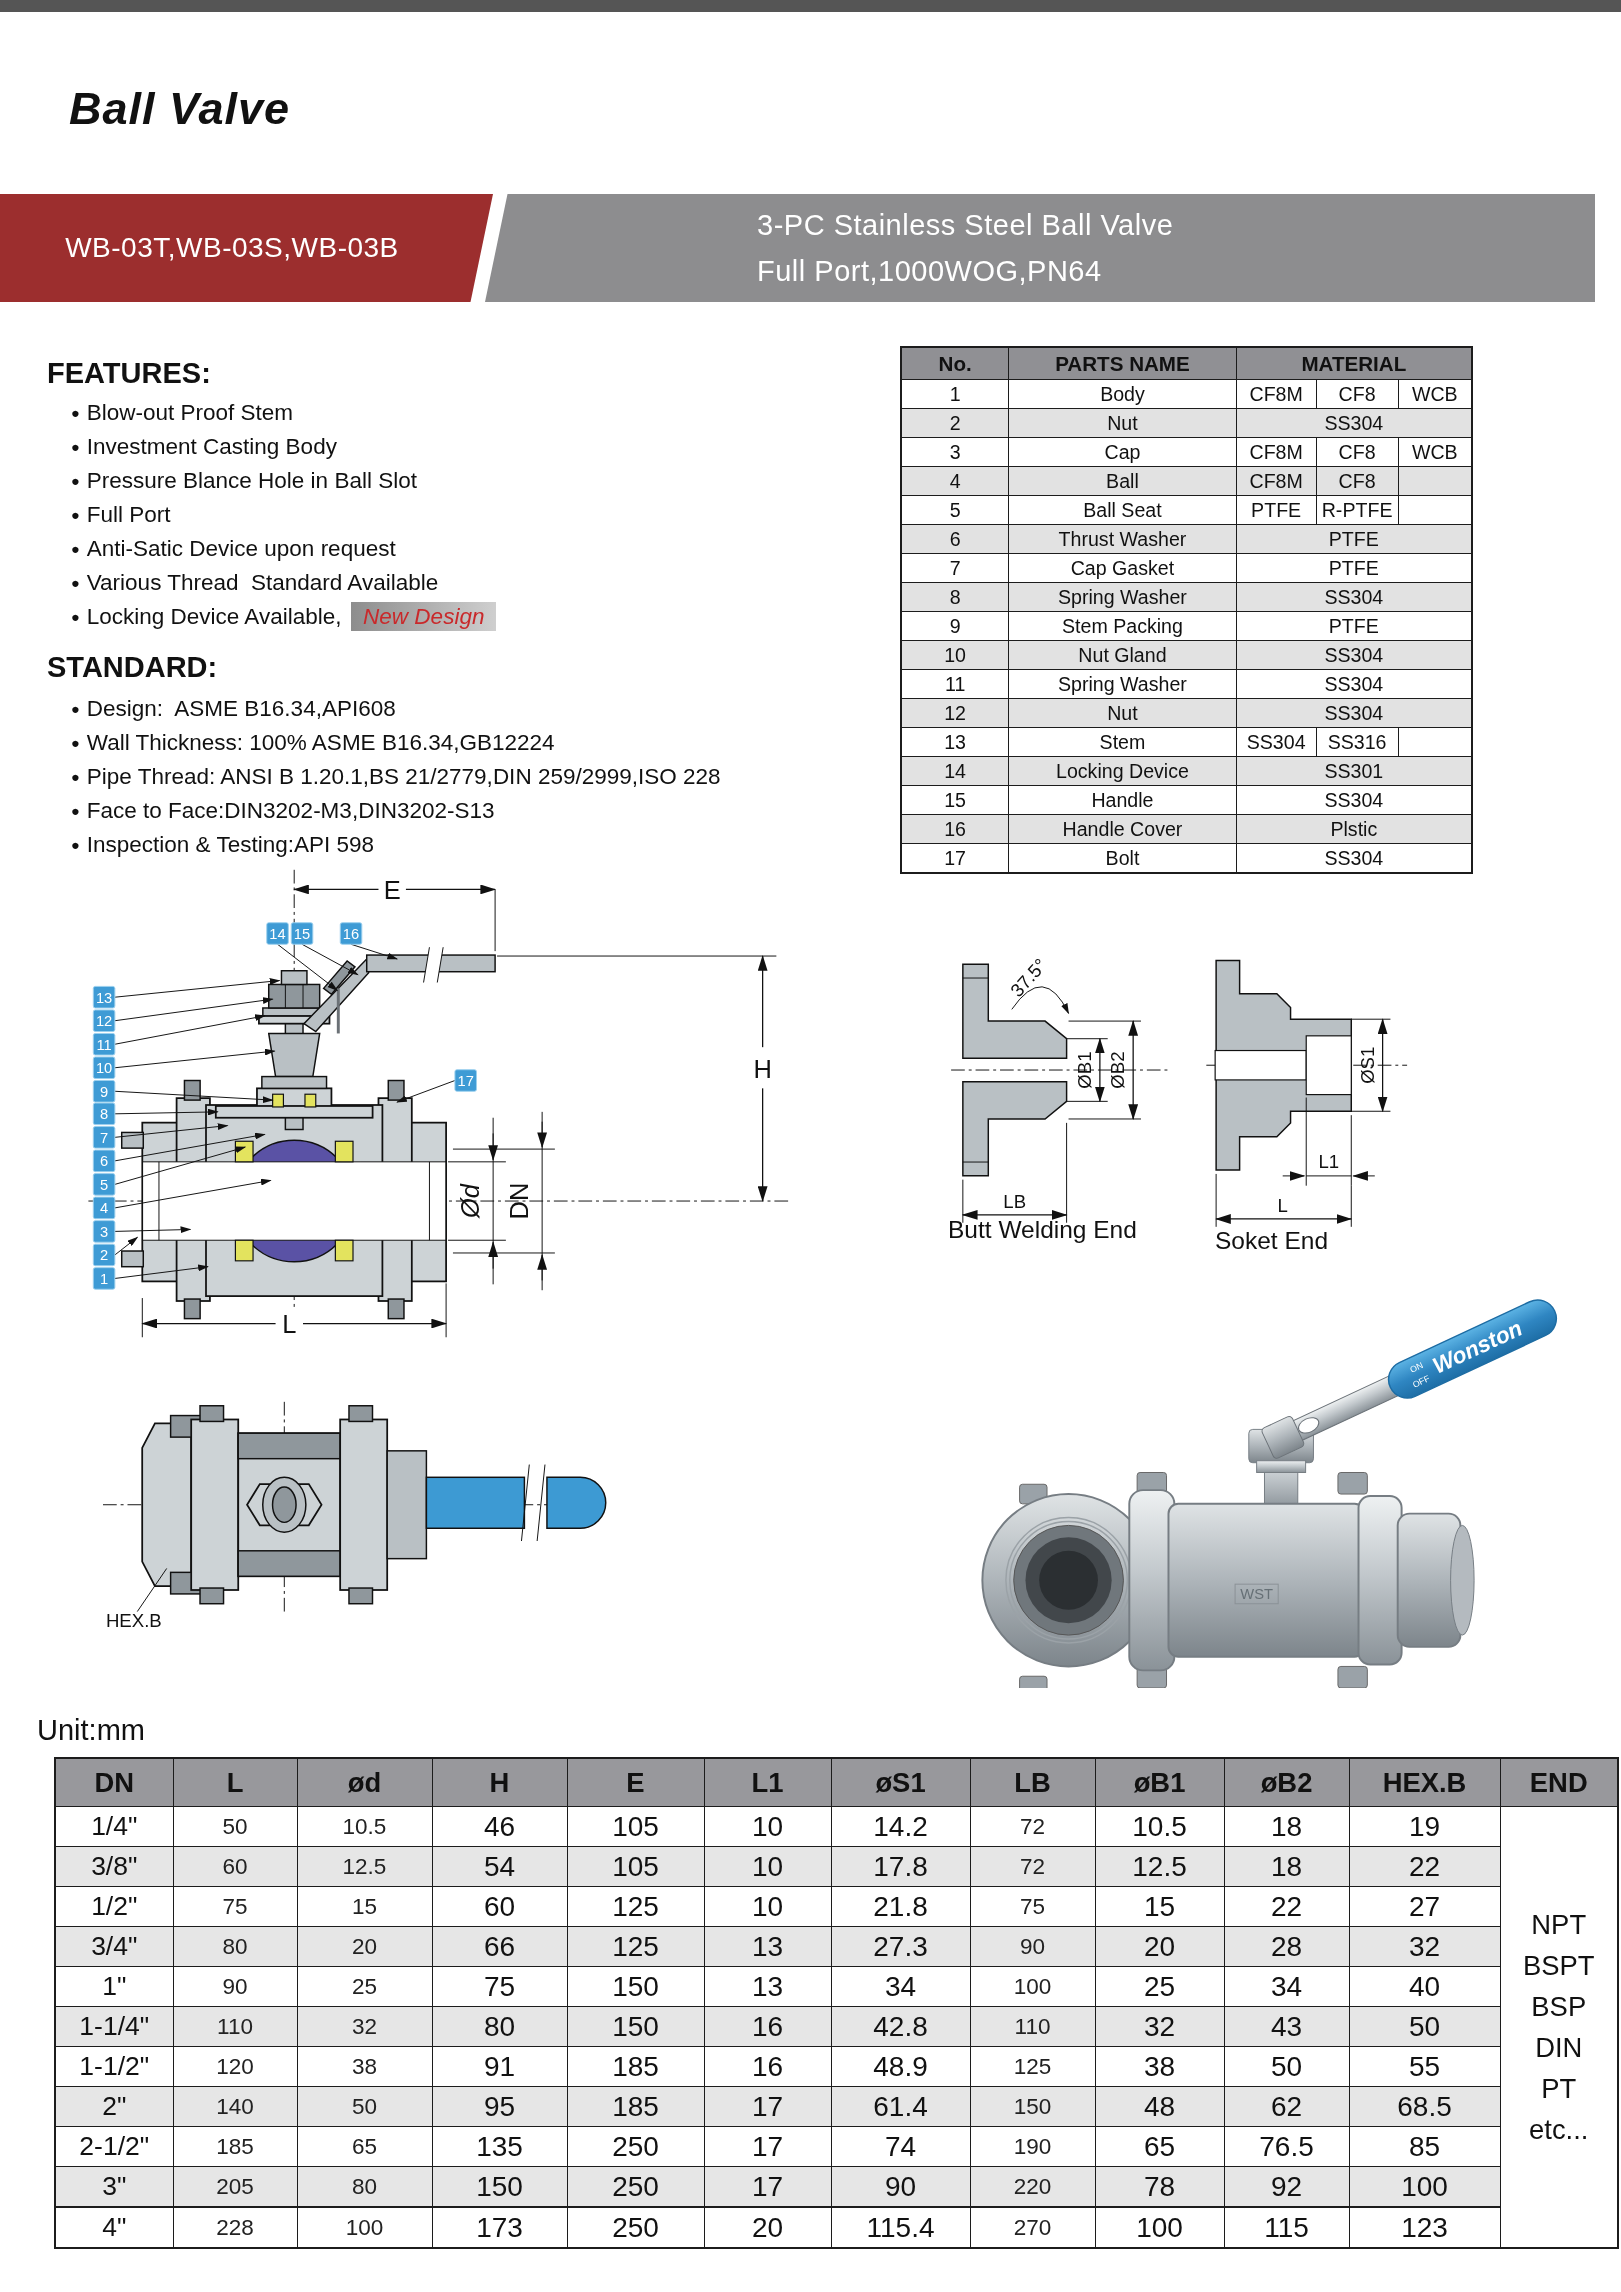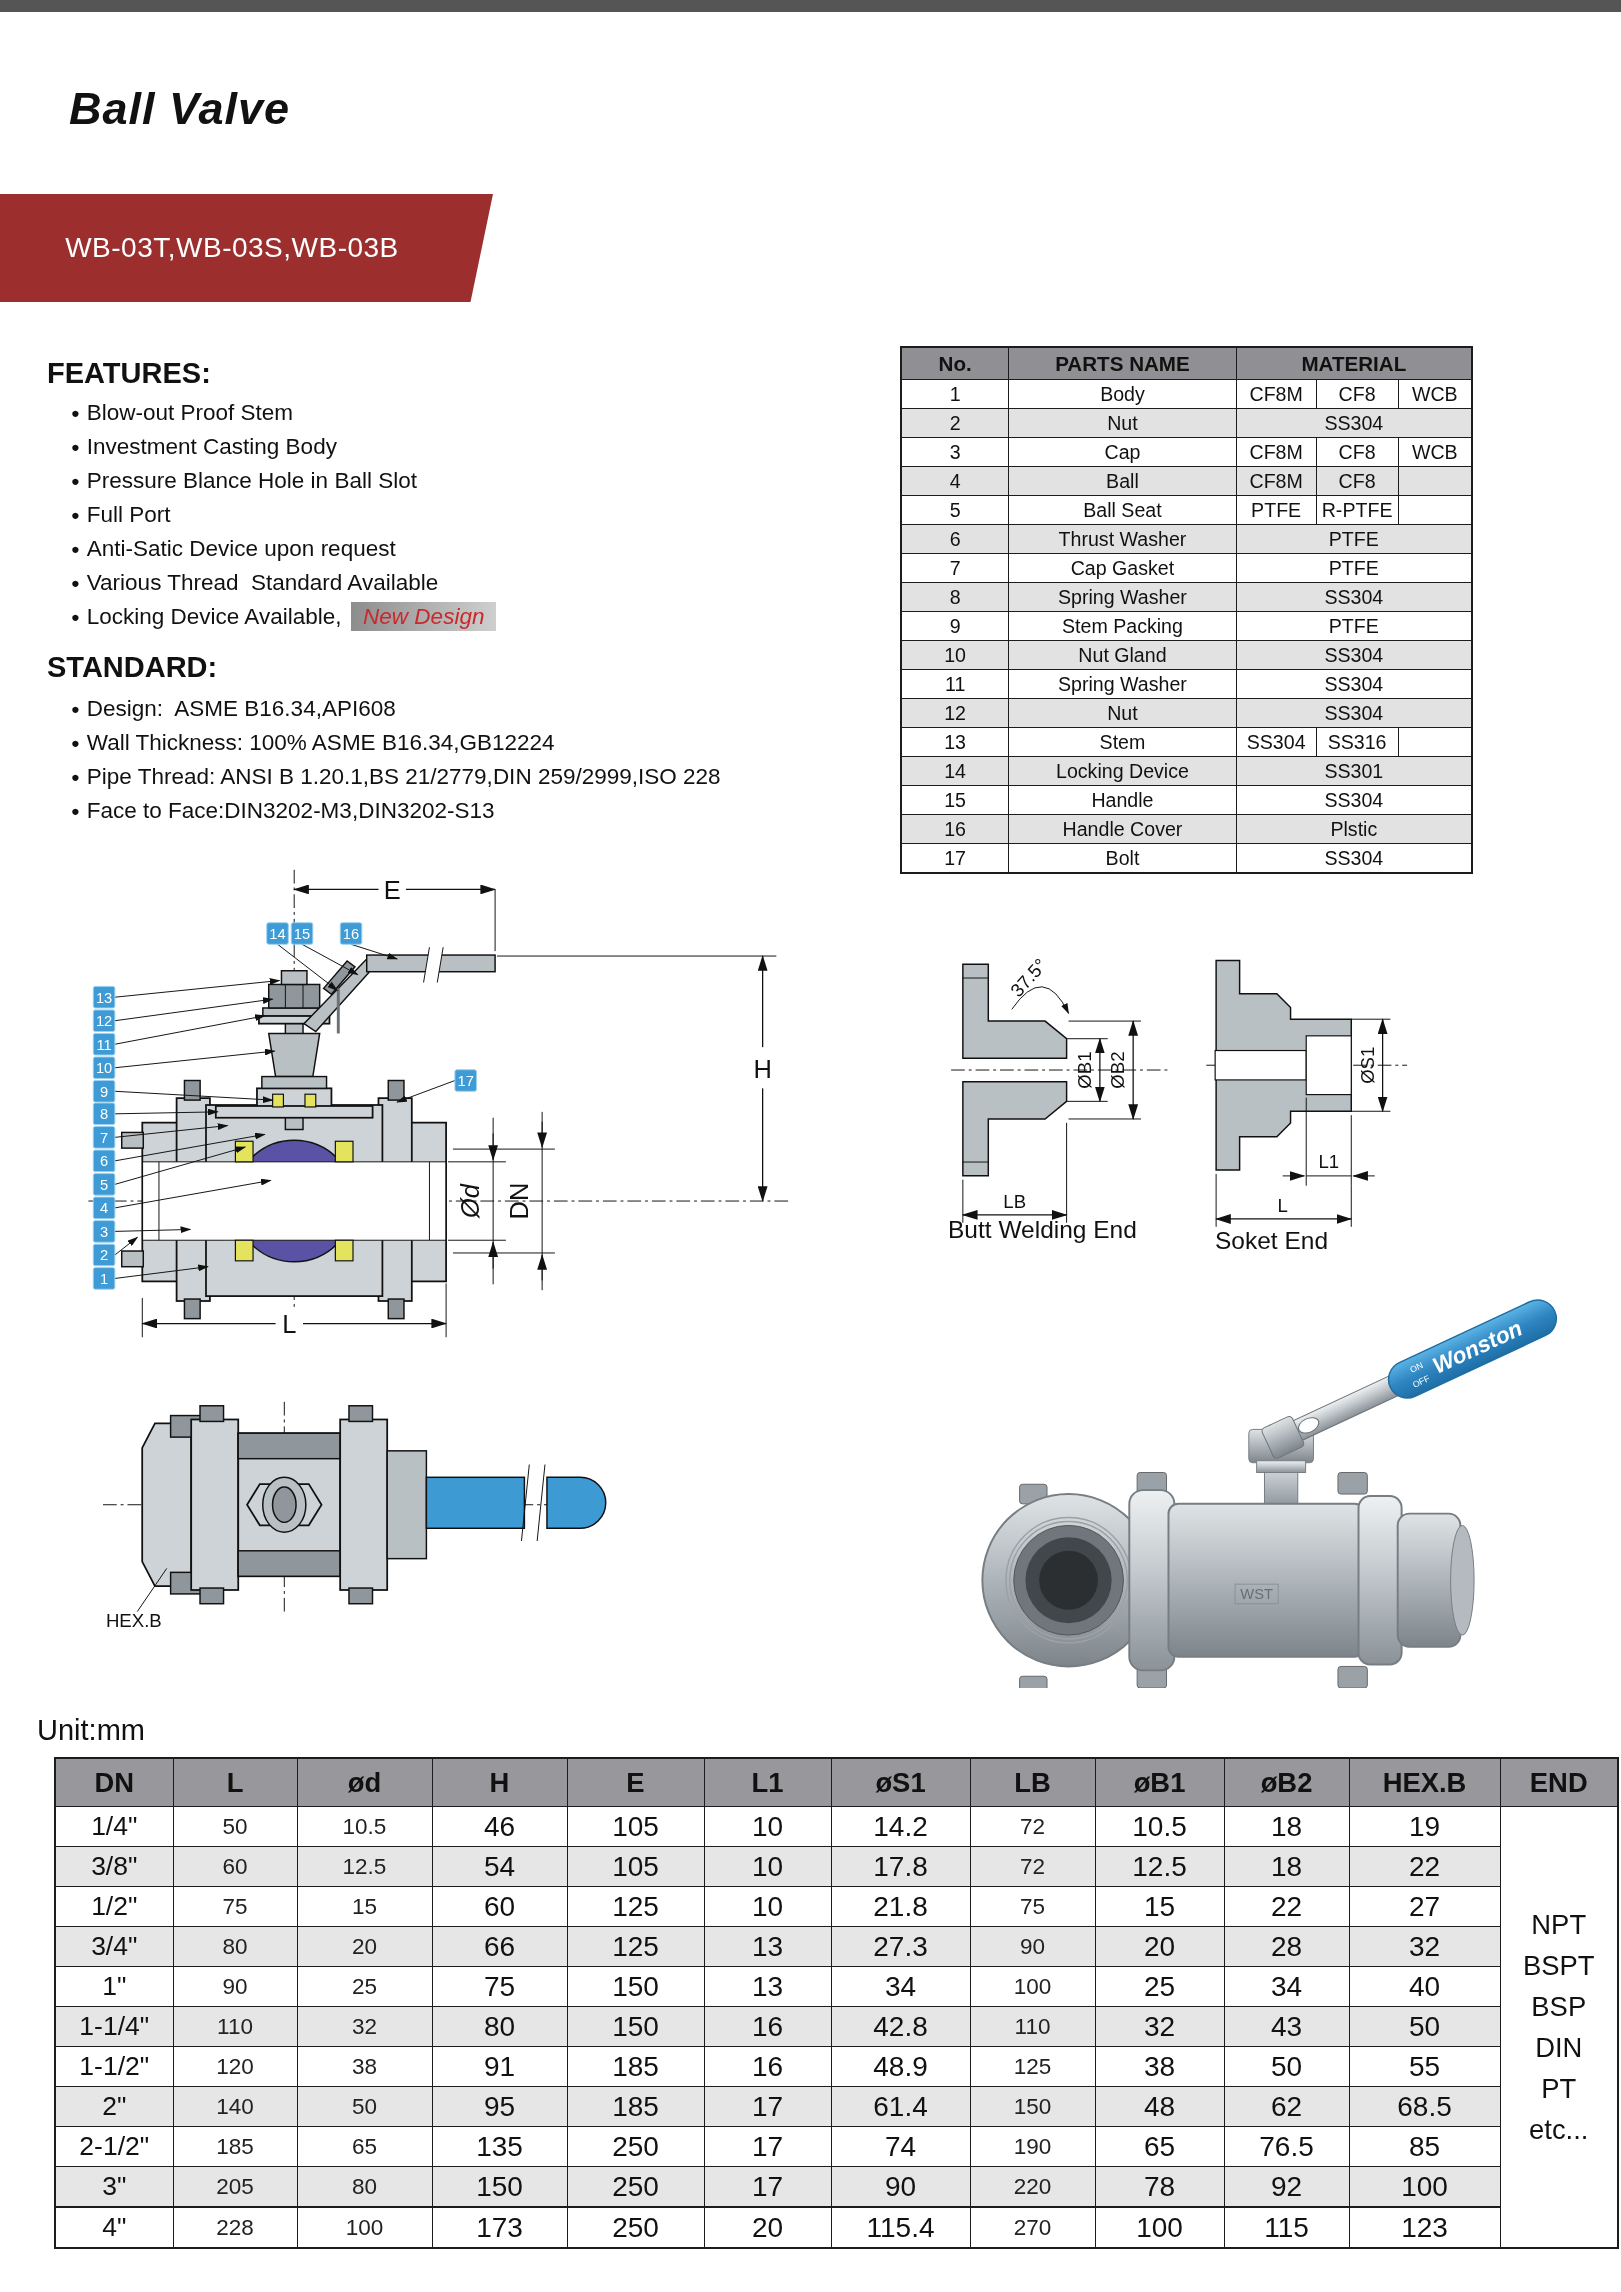--- a/index.html
+++ b/index.html
@@ -64,38 +64,43 @@
 </head>
 <body>
 
 <div class="page">
 
   <div class="abs doc-title">Ball Valve</div>
 
   <div class="abs banner-red" id="banner-red" style="background: rgb(156, 46, 46);">
     <span>WB-03T,WB-03S,WB-03B</span>
   </div>
+  <div class="abs banner-gray" id="banner-gray" style="background: rgb(141, 141, 143);">
+    <div>3-PC Stainless Steel Ball Valve</div>
+    <div>Full Port,1000WOG,PN64</div>
+  </div>
 
   <div class="abs sec-head" style="left:47px;top:345px;">FEATURES:</div>
   <ul class="abs feat-list" style="left:71px;top:384px;">
     <li>Blow-out Proof Stem</li>
     <li>Investment Casting Body</li>
     <li>Pressure Blance Hole in Ball Slot</li>
     <li>Full Port</li>
     <li>Anti-Satic Device upon request</li>
     <li>Various Thread  Standard Available</li>
     <li><span>Locking Device Available,</span><span class="badge-new">New Design</span></li>
   </ul>
 
   <div class="abs sec-head" style="left:47px;top:639px;">STANDARD:</div>
   <ul class="abs std-list" style="left:71px;top:680px;">
     <li>Design:  ASME B16.34,API608</li>
     <li>Wall Thickness: 100% ASME B16.34,GB12224</li>
     <li>Pipe Thread: ANSI B 1.20.1,BS 21/2779,DIN 259/2999,ISO 228</li>
     <li>Face to Face:DIN3202-M3,DIN3202-S13</li>
+    <li>Inspection &amp; Testing:API 598</li>
   </ul>
 
   <div class="abs parts-table">
     <table>
       <colgroup>
           <col style="width:108px">
           <col style="width:228px">
           <col style="width:80px">
           <col style="width:82px">
           <col style="width:74px">

